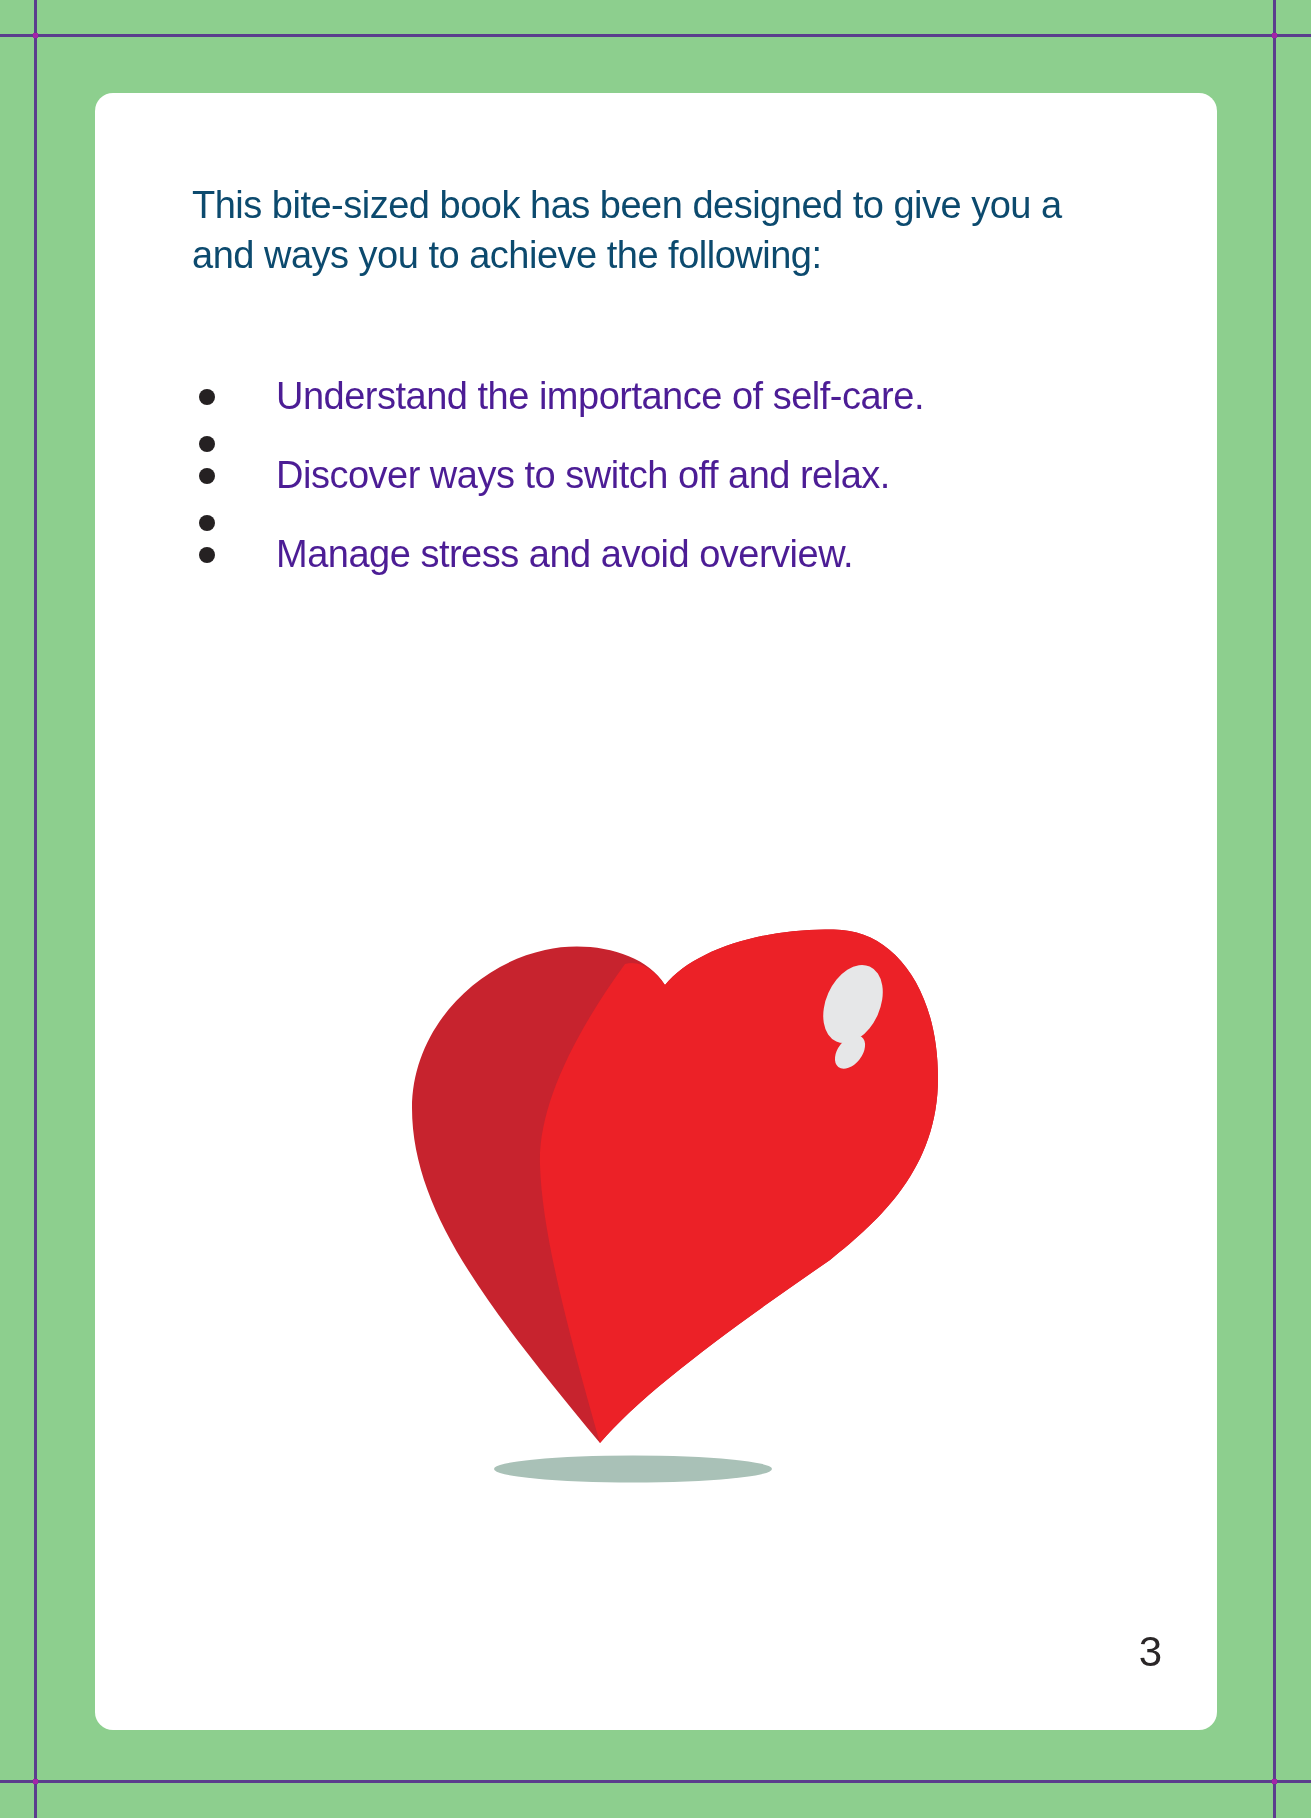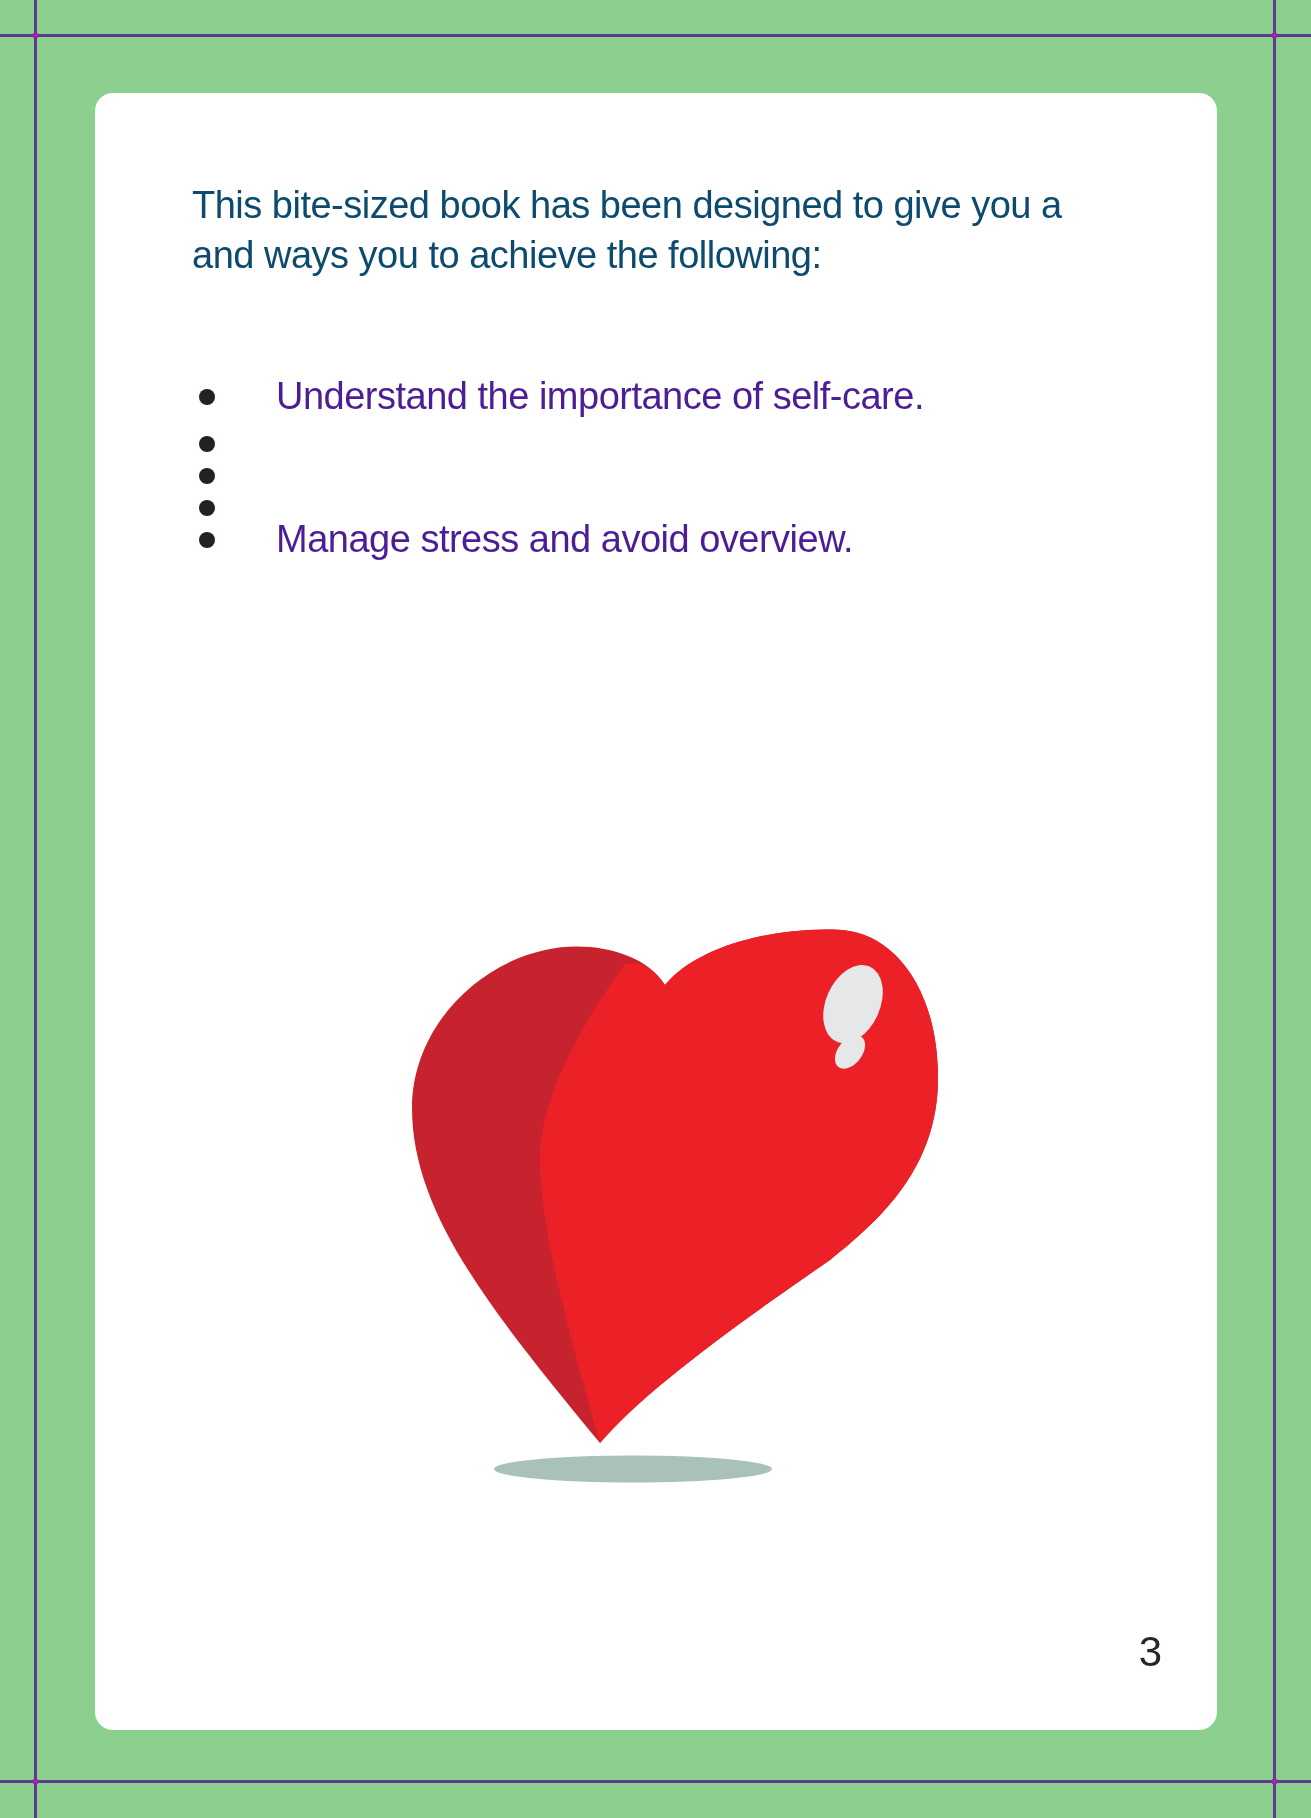--- a/index.html
+++ b/index.html
@@ -60,20 +60,21 @@
   <ul class="bullets">
     <li class="bullet-item">
       <span class="dot"></span>
       <span>Understand the importance of self-care.</span>
     </li>
     <li class="bullet-item">
       <span class="dot"></span>
     </li>
     <li class="bullet-item">
       <span class="dot"></span>
+      <span>Discover ways to switch off and relax.</span>
     </li>
     <li class="bullet-item">
       <span class="dot"></span>
     </li>
     <li class="bullet-item">
       <span class="dot"></span>
       <span>Manage stress and avoid overview.</span>
     </li>
   </ul>
 

